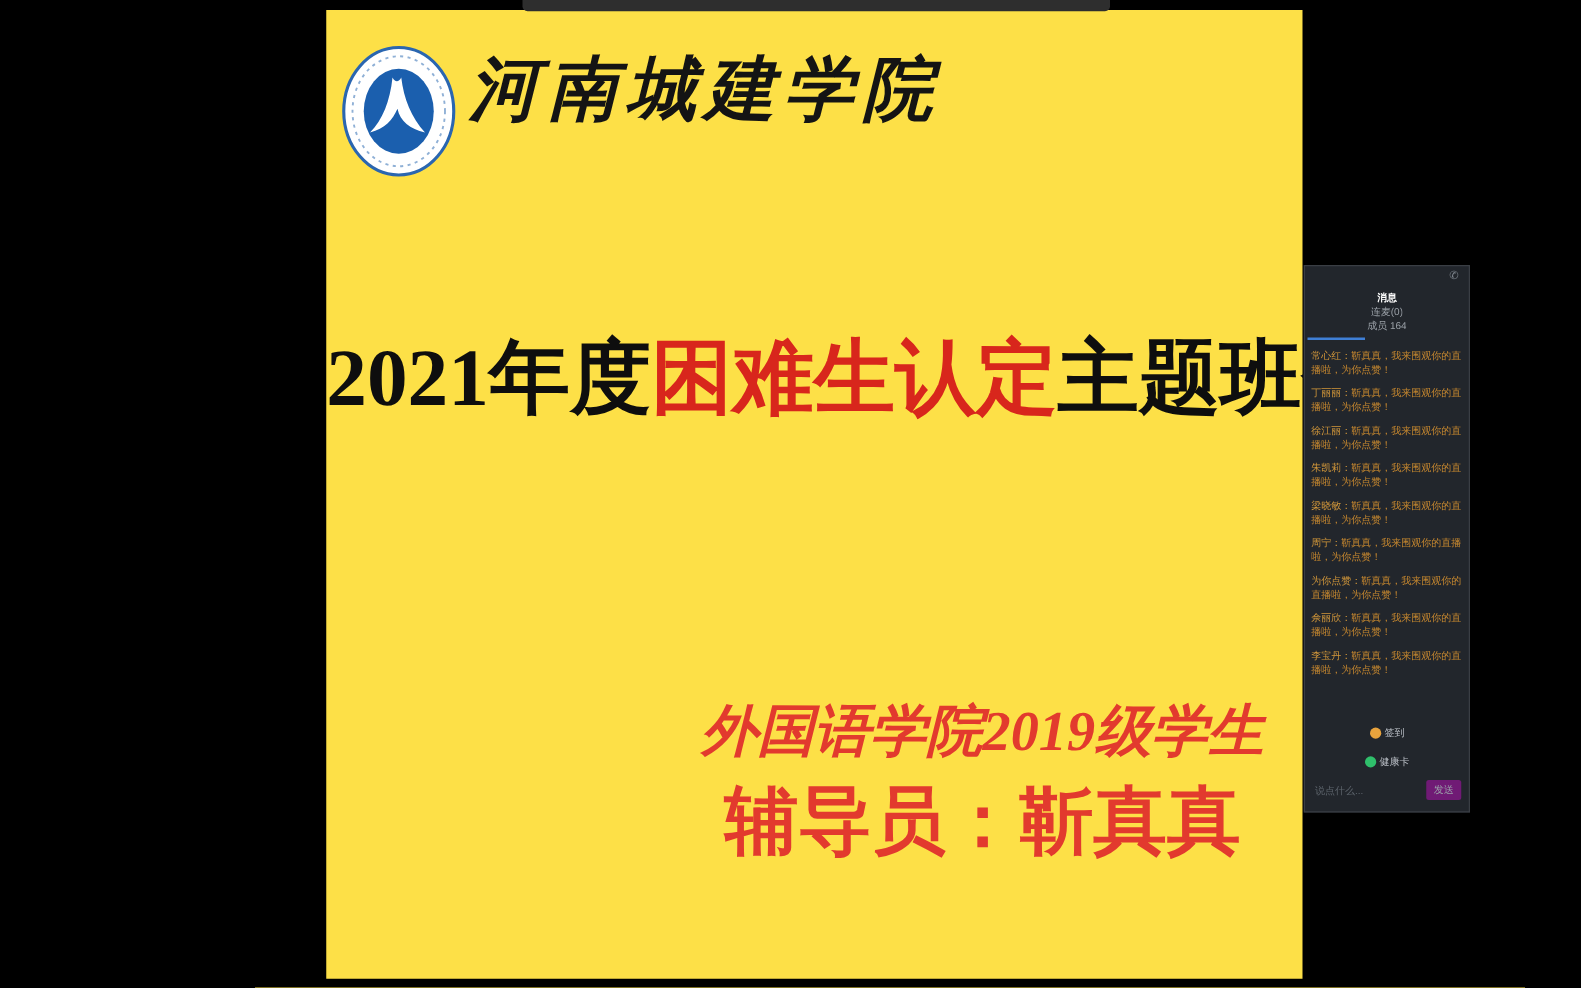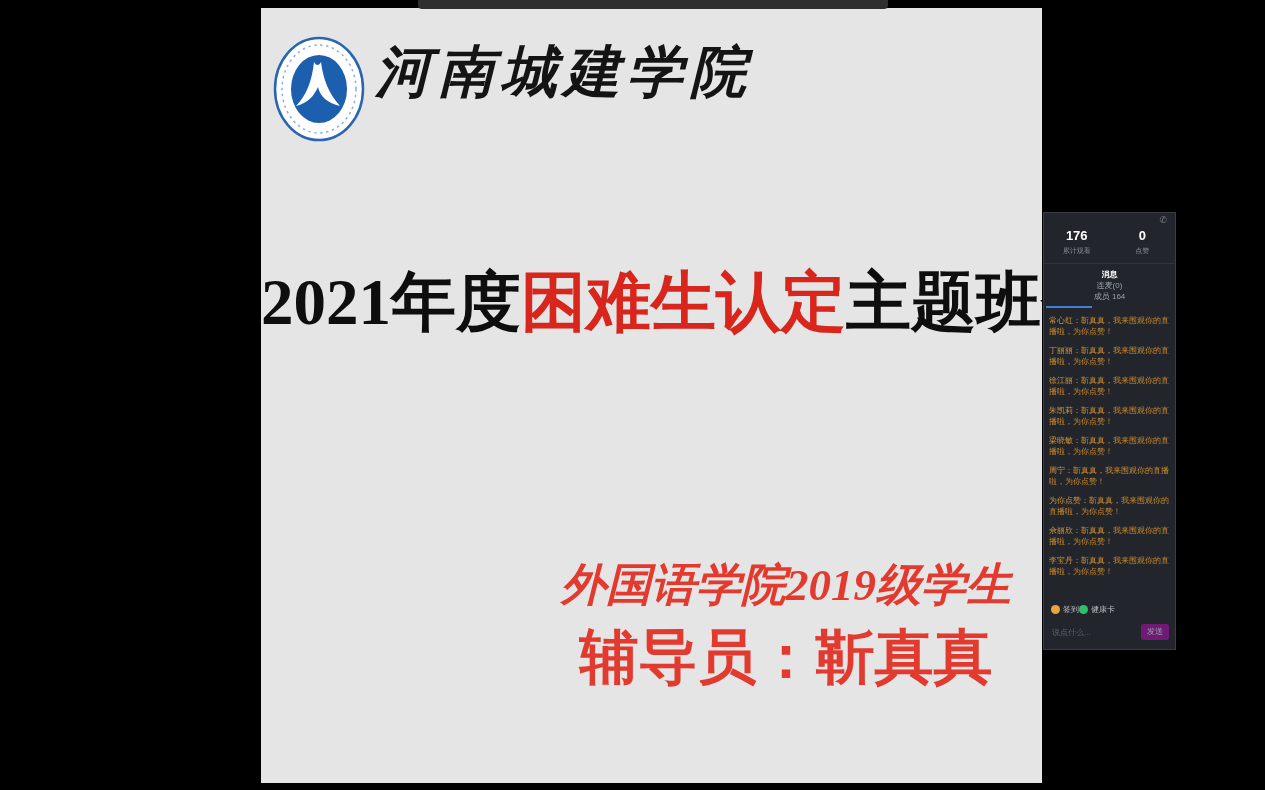--- a/index.html
+++ b/index.html
@@ -3,21 +3,21 @@
 <meta charset="utf-8">
 <style>
   html,body{margin:0;padding:0;}
   body{
     width:1265px;height:790px;position:relative;overflow:hidden;
     background:#000;font-family:"Liberation Sans","DejaVu Sans",sans-serif;
   }
   
   .slide{
     position:absolute;left:261px;top:8px;width:781px;height:775px;
-    background:#e5e5e5;
+    background:#fde047;
   }
   .topbar{
     position:absolute;left:418px;top:0;width:470px;height:9px;
     background:#2e2e2e;border-radius:0 0 4px 4px;z-index:5;
   }
   
   .logo-row{position:absolute;left:12px;top:28px;display:flex;align-items:flex-start;}
   .emblem{flex:0 0 auto;}
   .logo-text{margin-left:10px;padding-top:8px;}
   .logo-calligraphy{
@@ -60,21 +60,21 @@
   .stat-value{color:#ffffff;font-size:13px;font-weight:bold;line-height:1.1;}
   .stat-label{color:#868c94;font-size:7px;margin-top:3px;}
   .tabs{display:flex;justify-content:space-between;align-items:center;
         padding:5px 5px 0 5px;font-size:8px;flex-direction:column;}
   .tab{color:#9aa0a7;white-space:nowrap;overflow:hidden;}
   .tab.active{color:#ffffff;font-weight:bold;}
   .tab-underline{width:46px;height:2px;background:#3f7fd6;margin:4px 0 0 2px;}
   .messages{flex:1;padding:7px 5px 2px 5px;overflow:hidden;font-family:Liberation Serif, serif;}
   .msg{font-size:8px;line-height:11px;color:#c9892f;margin-bottom:8px;word-break:break-all;}
   .msg-name{color:#d2973a;}
-  .quick{display:flex;align-items:center;padding:2px 7px 6px 7px;}
+  .quick{display:flex;gap:12px;align-items:center;padding:2px 7px 6px 7px;flex-direction:column;}
   .qa{display:flex;align-items:center;gap:3px;font-size:8px;color:#b9bec5;}
   .dot{width:9px;height:9px;border-radius:50%;flex:0 0 auto;}
   .dot-orange{background:#e8a33d;}
   .dot-green{background:#2fbf6b;}
   .inputbar{display:flex;align-items:center;gap:0;padding:3px 6px 9px 6px;}
   .chat-input{
     flex:1;min-width:0;background:transparent;border:none;outline:none;
     color:#9aa1a9;font-size:8px;
   }
   .chat-input::placeholder{color:#5d646c;}
@@ -112,30 +112,20 @@
   </div>
 
 </div>
 
 <div class="panel">
 
   <div class="panel-topstrip">
     <span class="call-icon">✆</span>
   </div>
 
-  <div class="stats">
-    <div class="stat">
-      <div class="stat-value">176</div>
-      <div class="stat-label">累计观看</div>
-    </div>
-    <div class="stat">
-      <div class="stat-value">0</div>
-      <div class="stat-label">点赞</div>
-    </div>
-  </div>
 
   <div class="tabs">
     <span class="tab active">消息</span>
     <span class="tab">连麦(0)</span>
     <span class="tab">成员 164</span>
   </div>
   <div class="tab-underline"></div>
 
   <div class="messages">
     <div class="msg"><span class="msg-name">常心红：</span><span>靳真真，我来围观你的直播啦，为你点赞！</span></div>

